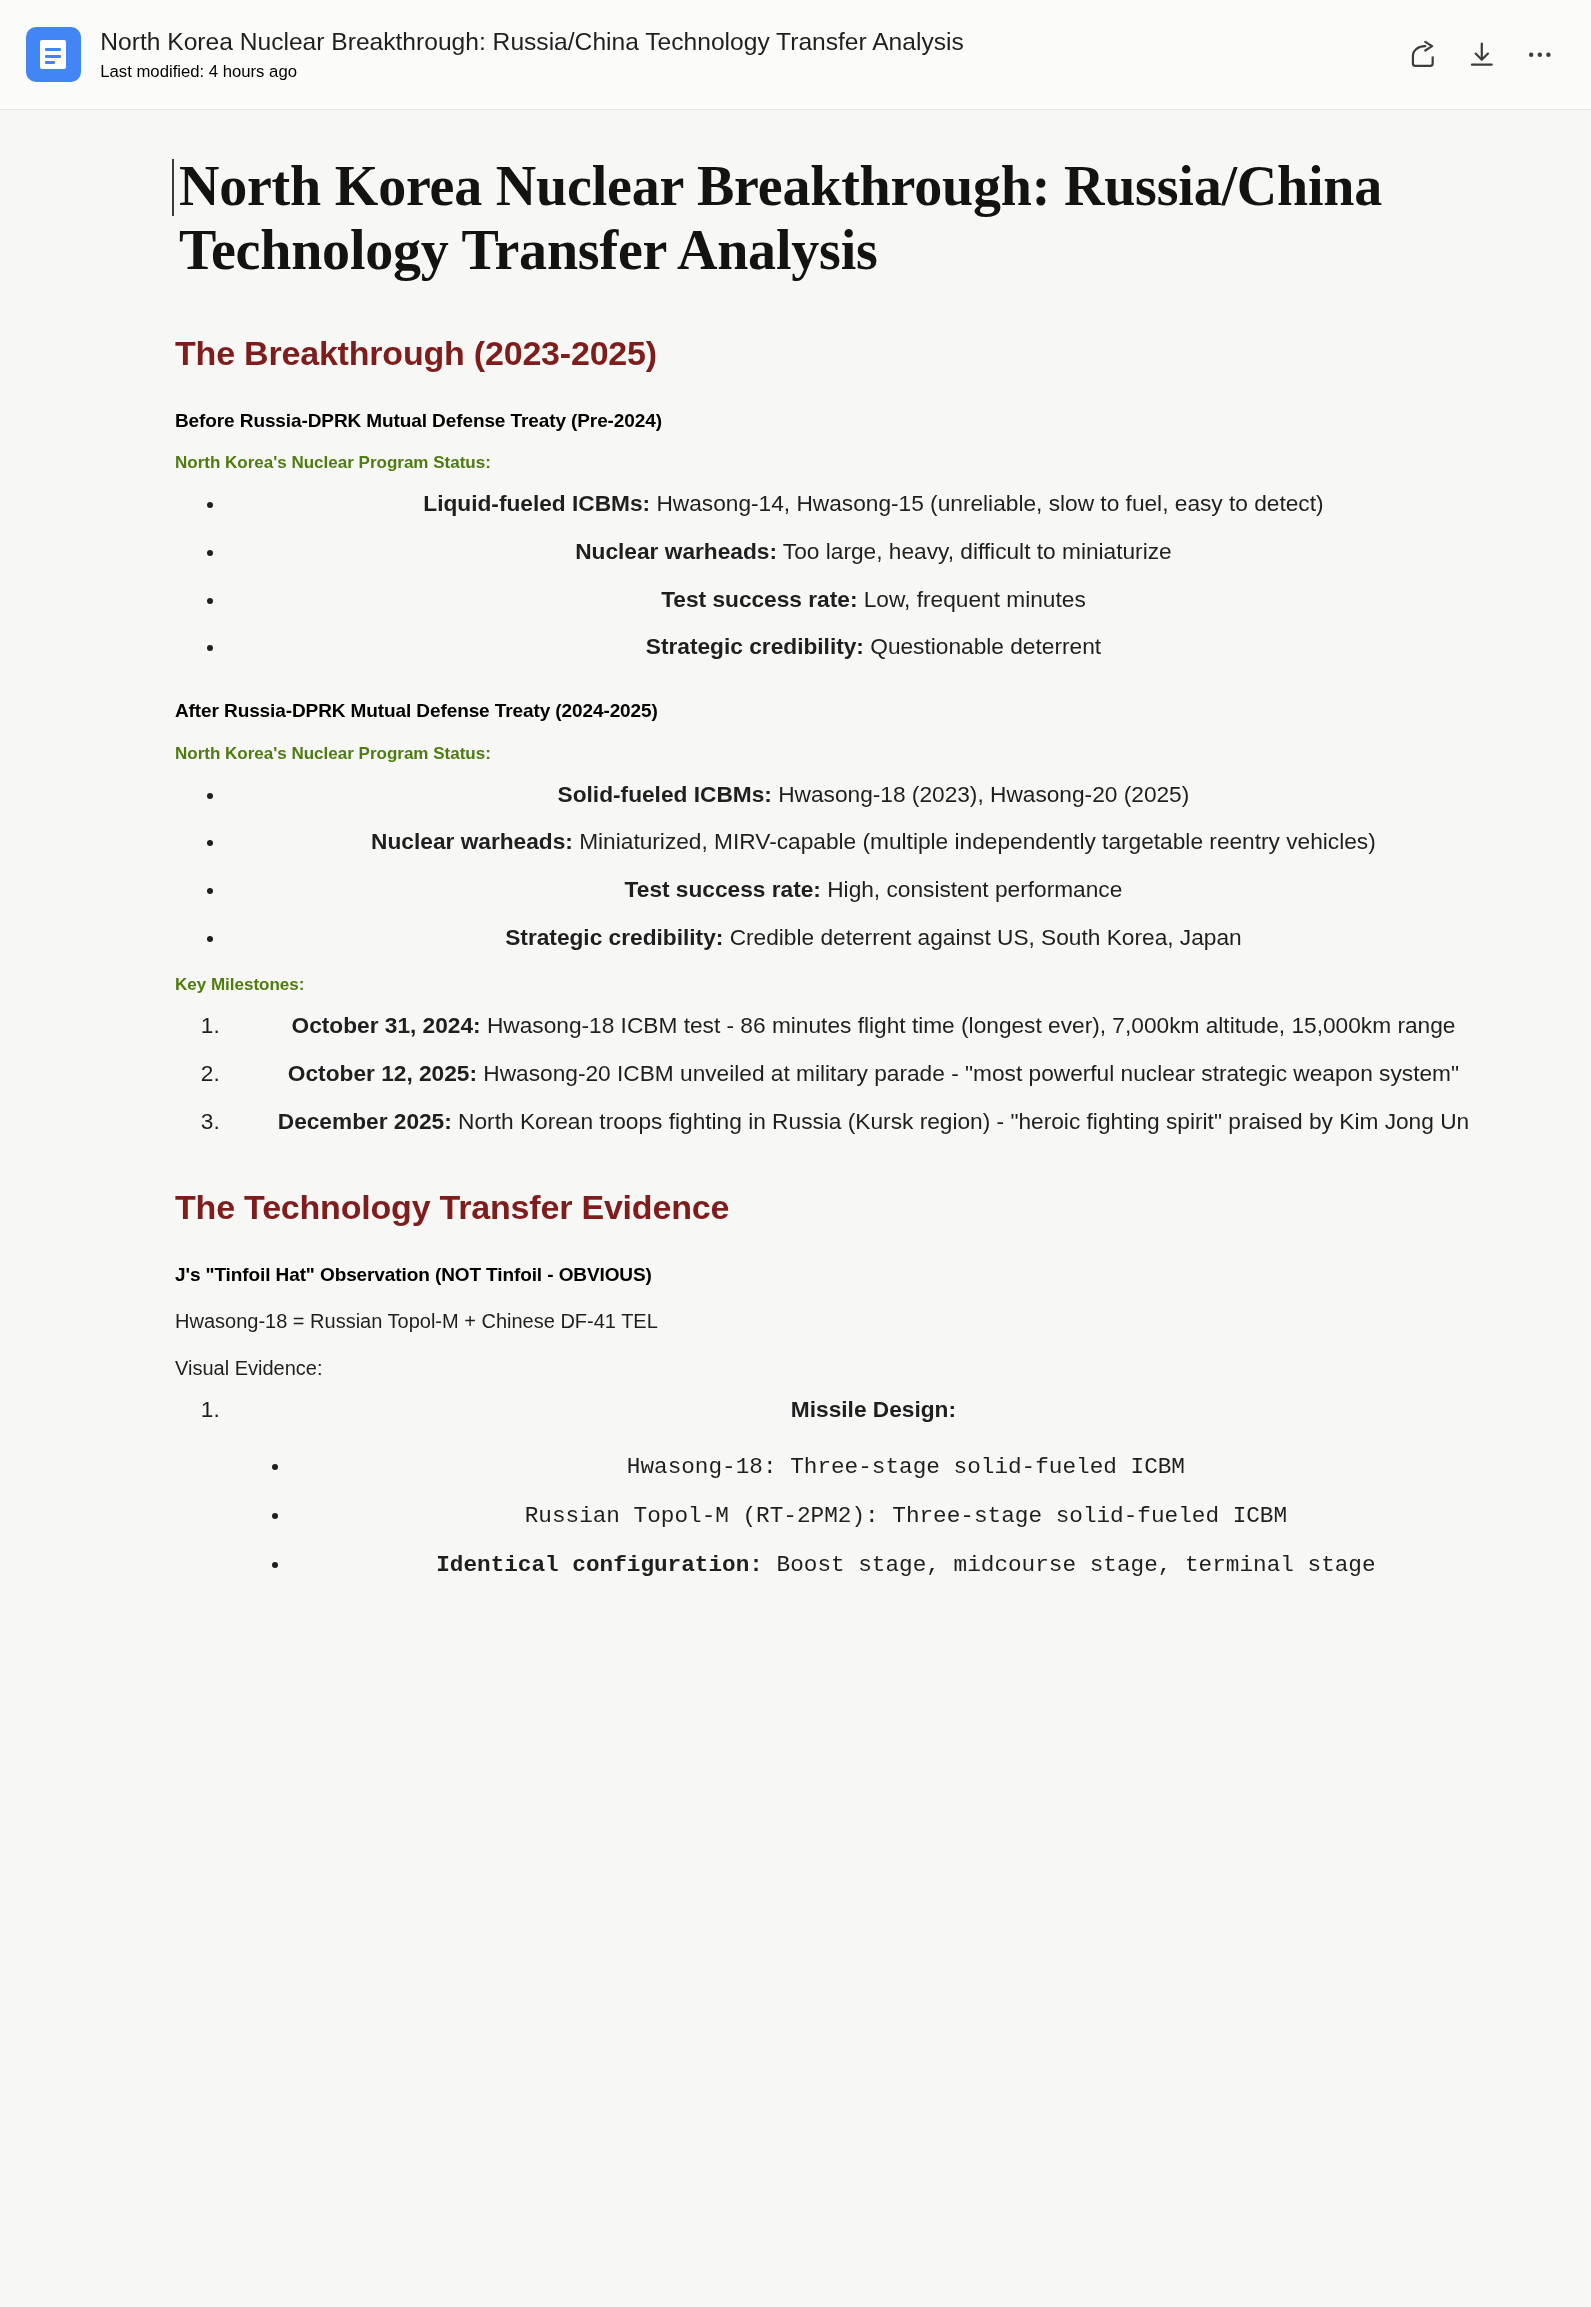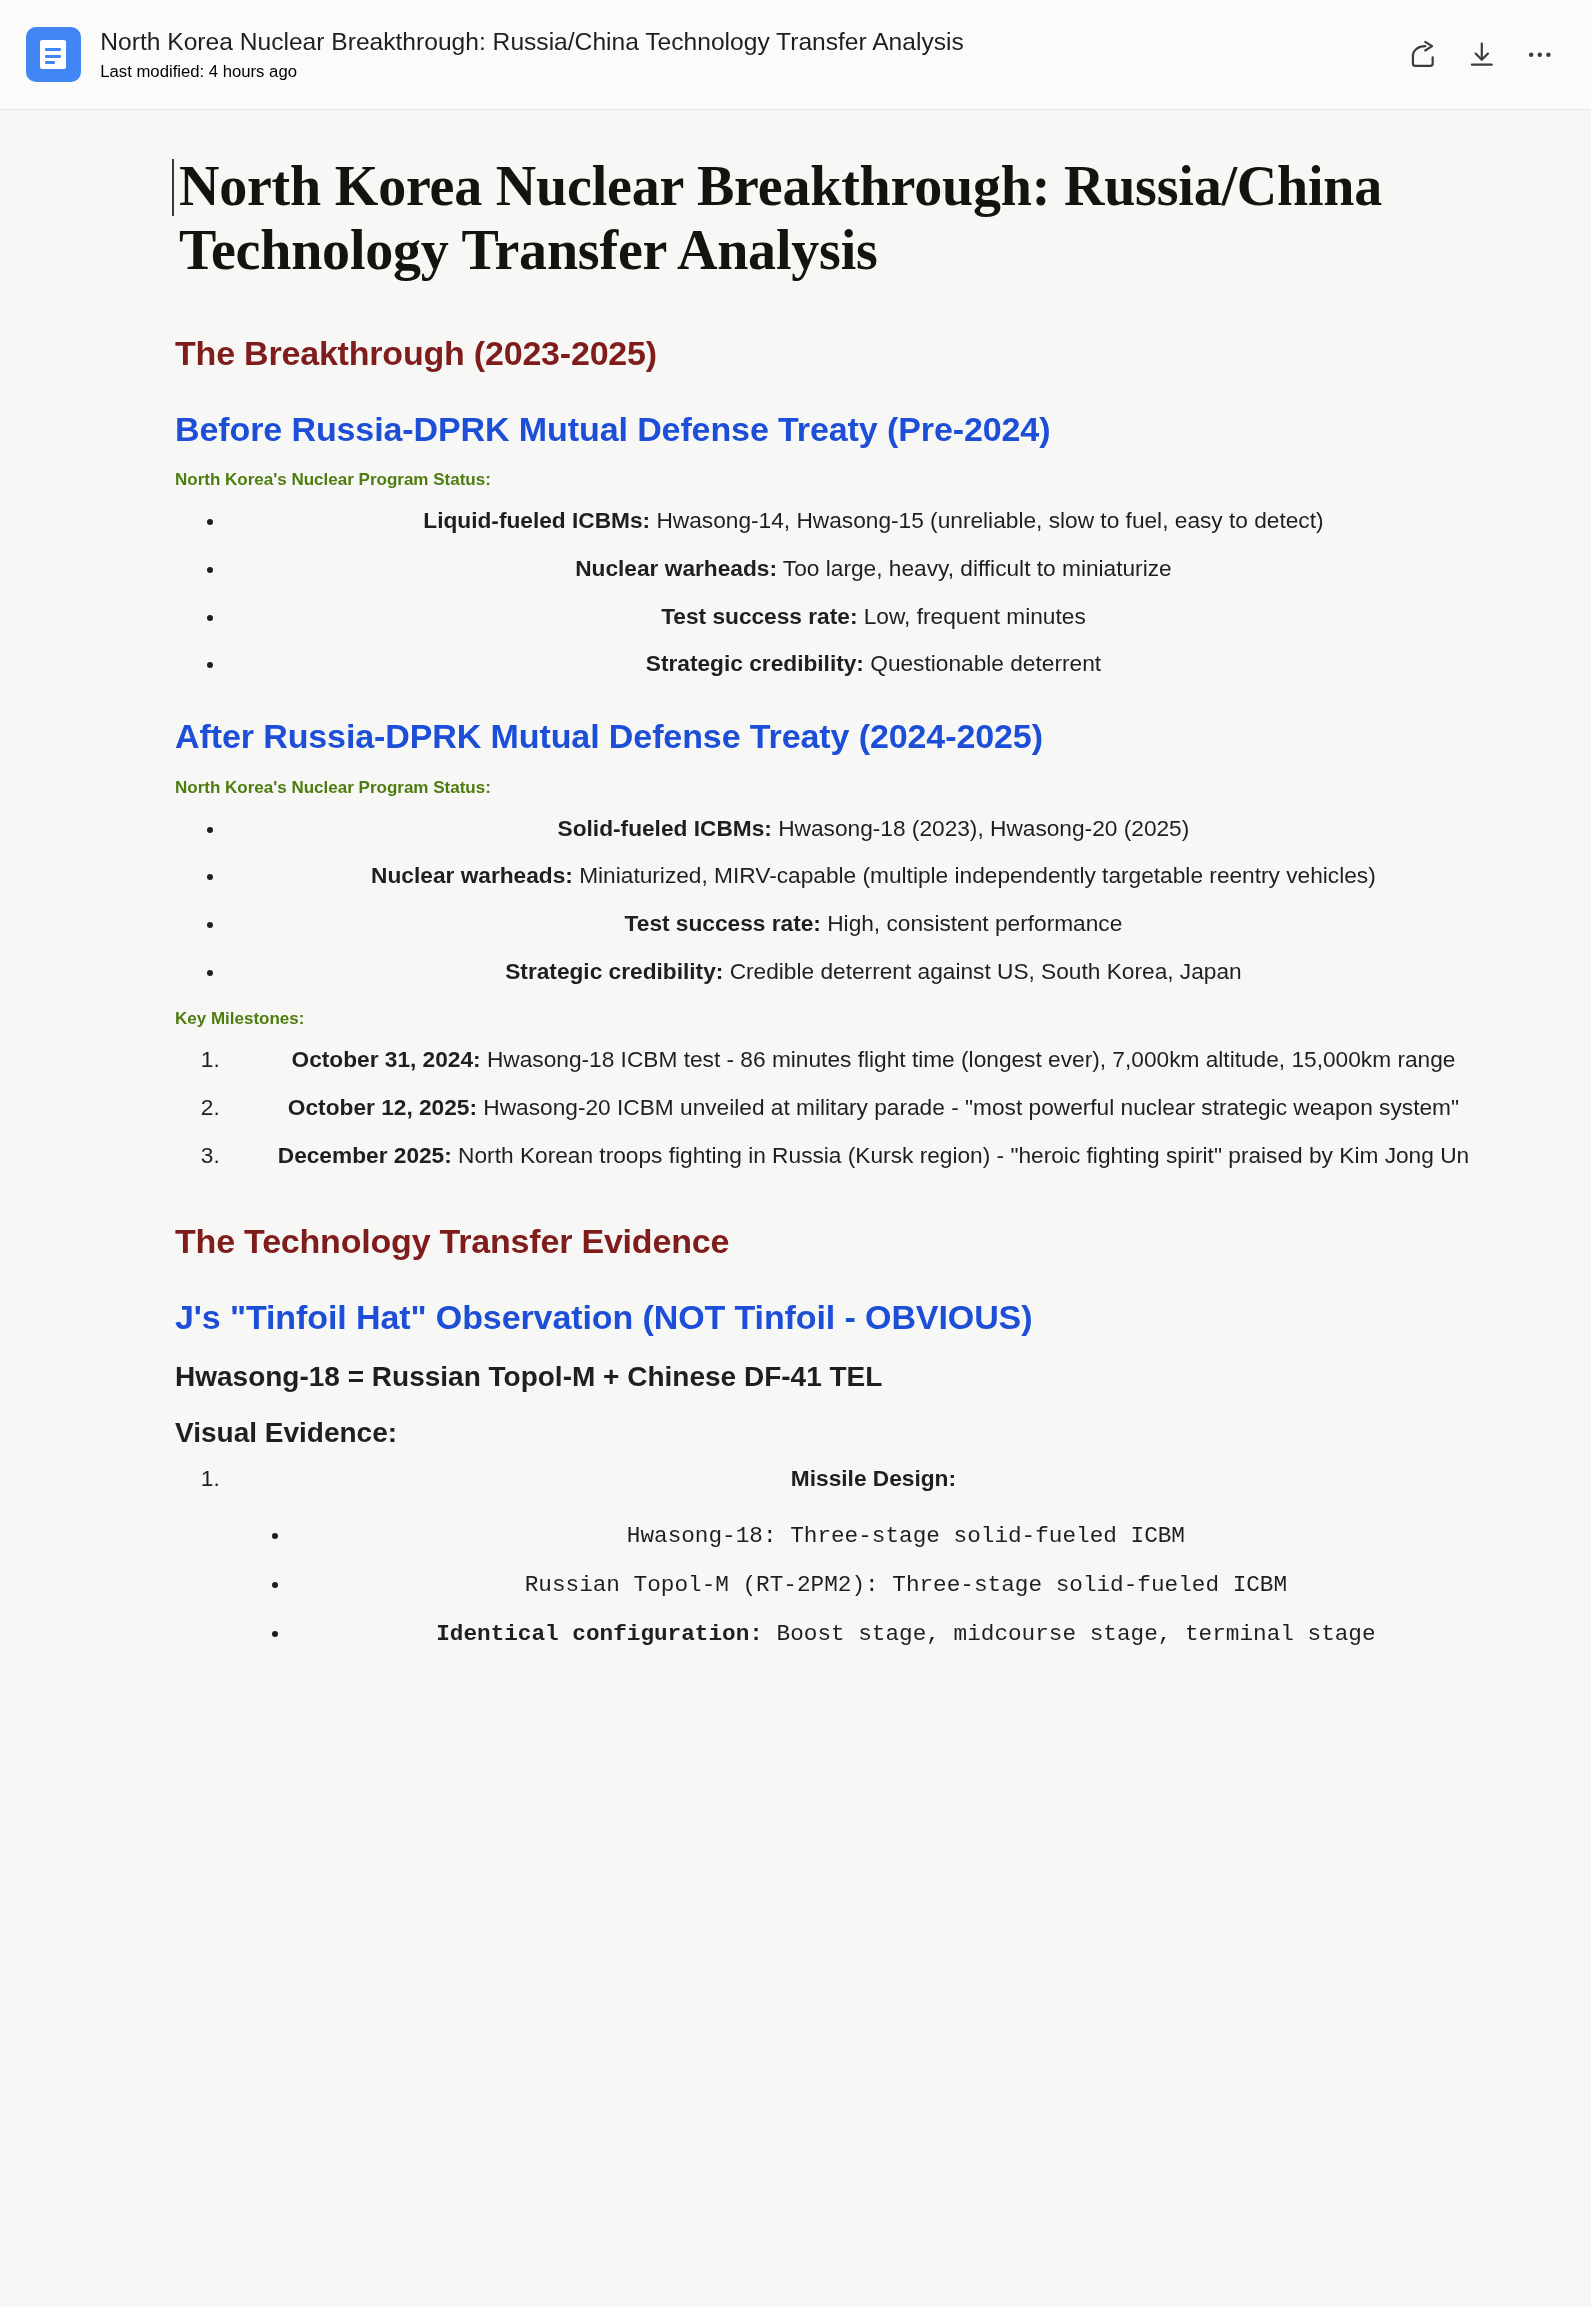--- a/index.html
+++ b/index.html
@@ -111,35 +111,35 @@
   }
 
   h2.sec {
     font-size: 34px;
     font-weight: 700;
     margin: 51px 0 0 0;
     color: #7f1d1d;
     letter-spacing: -0.2px;
   }
   h3.sub {
-    font-size: 34px;
+    font-size: 19px;
     font-weight: 700;
     margin: 37px 0 0 0;
-    color: #1d4ed8;
+    color: #000000;
     letter-spacing: -0.1px;
   }
   p.lead {
     font-size: 17px;
     font-weight: 700;
     margin: 21.7px 0 0 0;
     color: #4d7c0f;
   }
   p.plainbold {
-    font-size: 28px;
-    font-weight: 700;
+    font-size: 20px;
+    font-weight: 400;
     margin: 23.6px 0 0 0;
     color: #1f1f1f;
   }
 
   ul.bullets, ol.numbers {
     margin: 13.8px 0 0 0;
     padding-left: 51px;
     text-align: center;
   }
   ul.bullets { list-style: disc; }

